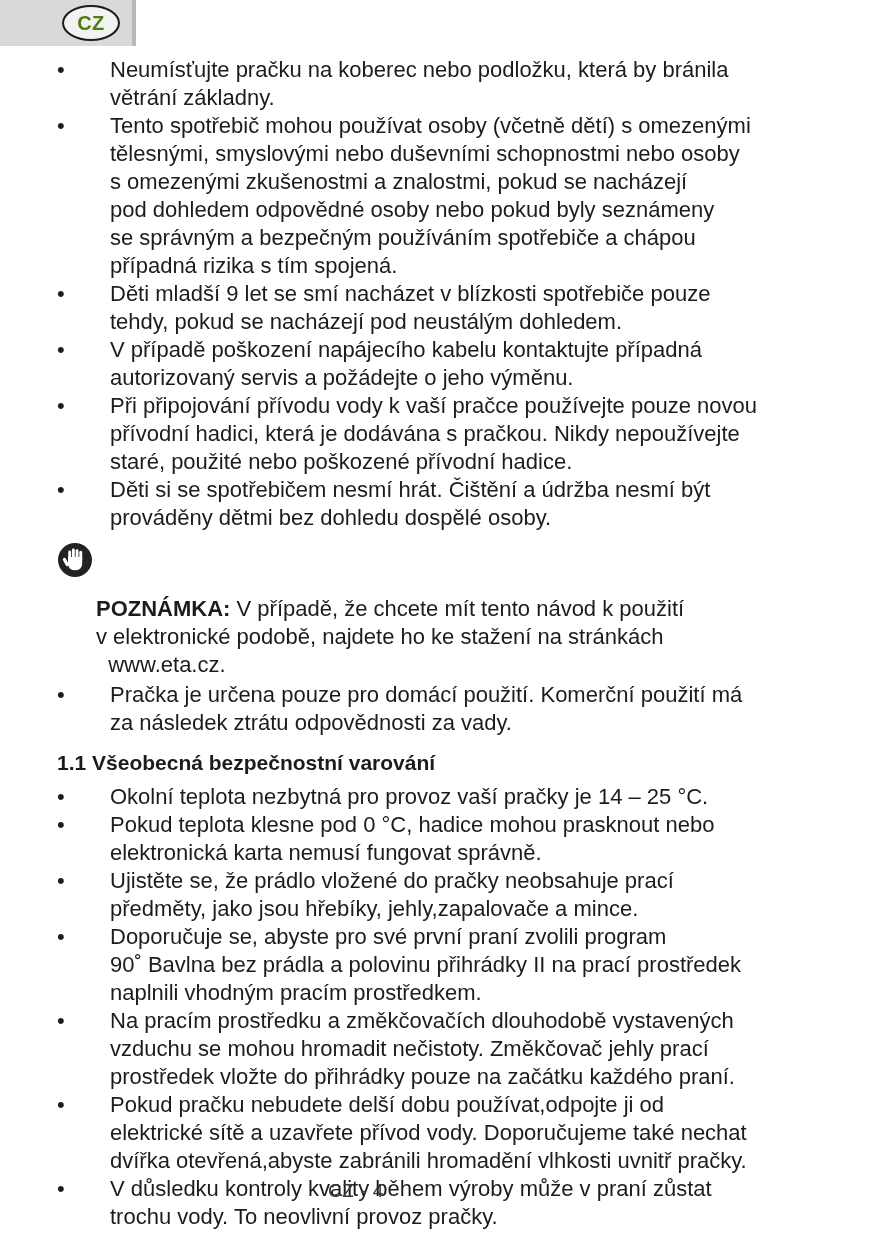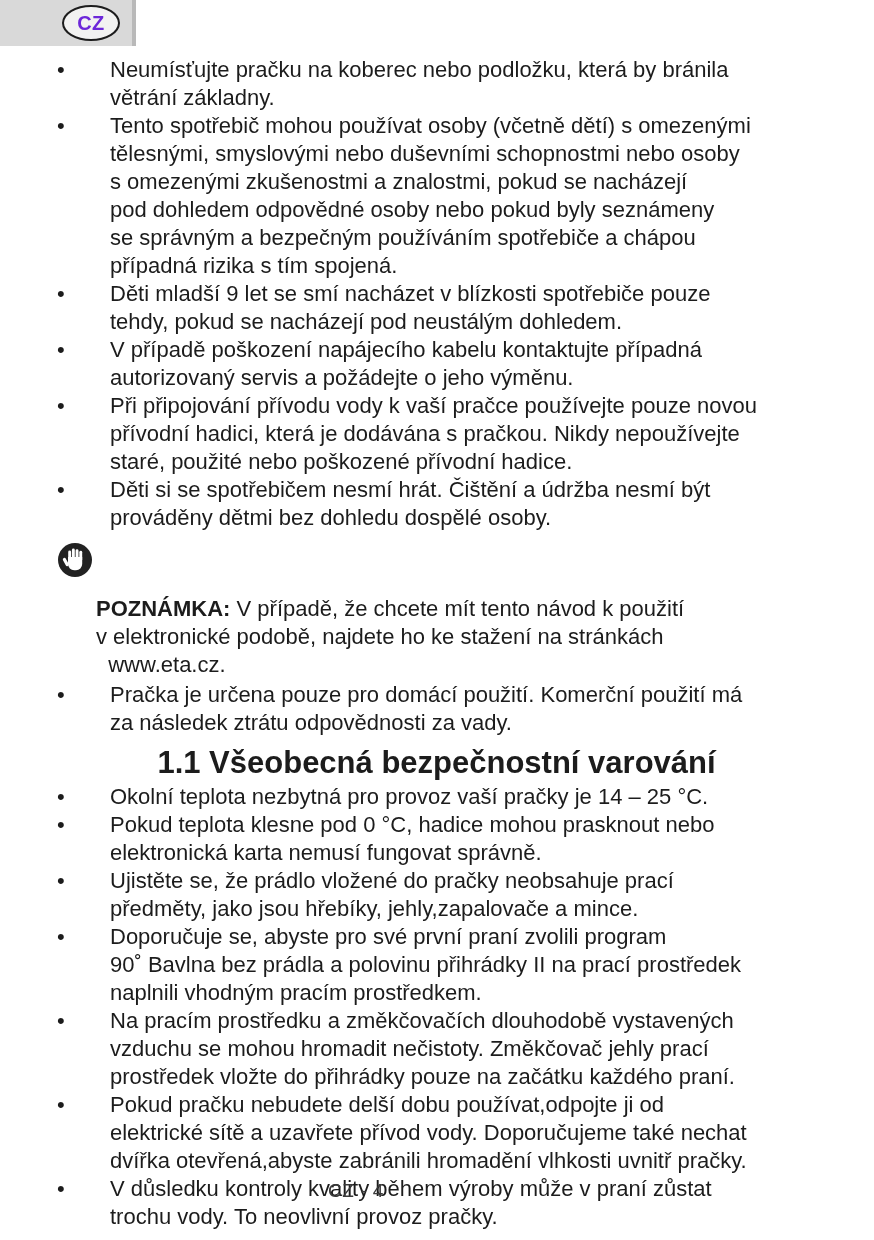--- a/index.html
+++ b/index.html
@@ -20,21 +20,21 @@
     display: flex; align-items: center; justify-content: flex-end;
   }
   .lang-oval {
     width: 58px; height: 36px;
     margin-right: 12px;
     background: #f2f2f1;
     border: 2.5px solid #1c1c1c;
     border-radius: 50%;
     display: flex; align-items: center; justify-content: center;
     font-weight: bold; font-size: 20px; letter-spacing: 0.5px;
-    color: #6d28d9;
+    color: #4d7c0f;
   }
   
   .content {
     position: absolute; top: 46px; left: 0;
     width: 874px;
     padding: 10px 58px 0 57px;
     font-size: 22px;
     line-height: 28px;
   }
   ul.bullets { list-style: none; }
@@ -57,25 +57,24 @@
   }
   .note-label { font-weight: bold; }
   .note-icon {
     position: absolute;
     left: 0; top: 3px;
     width: 36px; height: 36px;
   }
   .post-note { margin-top: 2px; }
   
   .section-heading {
-    font-size: 31px;
+    font-size: 21px;
     font-weight: bold;
     margin: 12px 0 6px 0;
     line-height: 28px;
-    text-align: center;
   }
   
   .footer {
     position: absolute;
     left: 0; bottom: 38px;
     width: 712px;
     text-align: center;
     font-size: 19px;
     color: #3a3a3a;
     letter-spacing: 0.5px;

